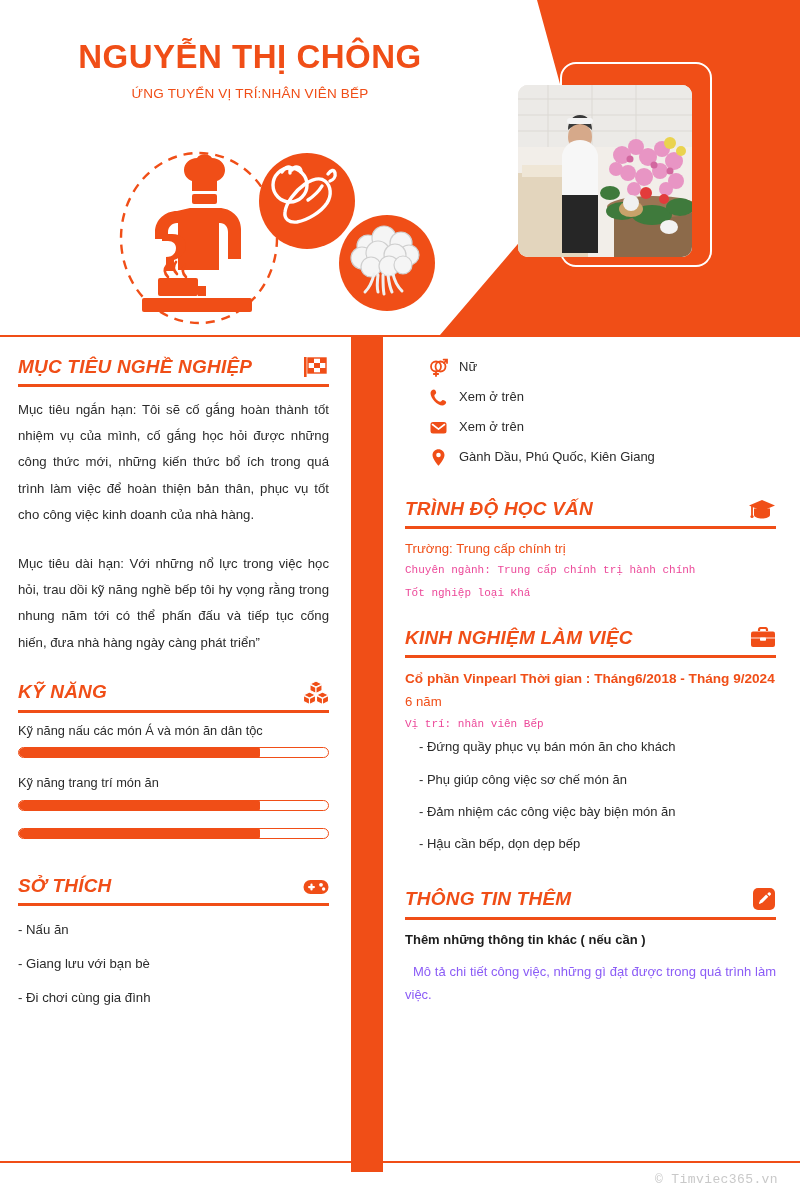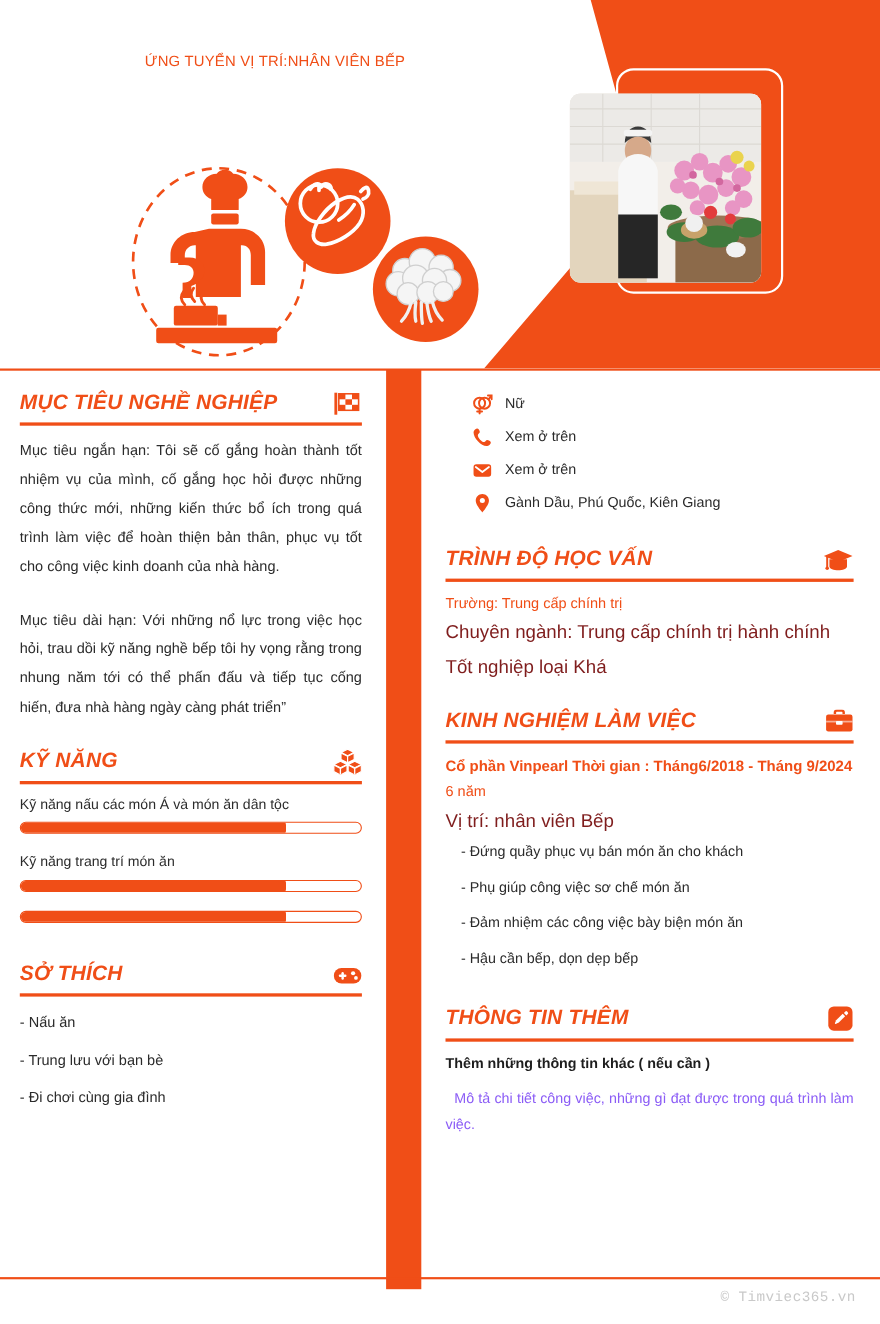--- a/index.html
+++ b/index.html
@@ -229,24 +229,25 @@
     text-align: justify;
   }
   .entry-sub {
     font-size: 13.2px;
     font-weight: normal;
     color: #f04e17;
     line-height: 1.5;
     margin-bottom: 4px;
   }
   .entry-line {
-    font-size: 17px;
-    color: #7f1d1d;
+    font-size: 11px;
+    color: #ec4899;
     line-height: 1.5;
     margin-bottom: 6px;
+    font-family: Liberation Mono, monospace;
   }
   .entry-bullets { margin-top: 6px; }
   .entry-bullet {
     font-size: 13px;
     color: #2b2b2b;
     line-height: 1.4;
     margin: 0 0 14px 14px;
   }
   .extra-strong {
     font-size: 13px;
@@ -279,20 +280,21 @@
 
 <div class="page">
 
   <div class="header">
 
     <svg class="header-shape" viewBox="0 0 800 335" preserveAspectRatio="none">
       <polygon points="537,0 800,0 800,335 440,335 583,168" fill="#f04e17"></polygon>
     </svg>
 
     <div class="name-block">
+      <h1 class="cv-name">NGUYỄN THỊ CHÔNG</h1>
       <p class="cv-position">ỨNG TUYỂN VỊ TRÍ:NHÂN VIÊN BẾP</p>
     </div>
 
     <svg class="hero-art" viewBox="0 0 340 195">
 
       <ellipse cx="87" cy="100" rx="78" ry="85" fill="none" stroke="#f04e17" stroke-width="2.4" stroke-dasharray="9 7"></ellipse>
 
       <g fill="#f04e17">
         <path d="M72 32c0-7 6-12 13-12 3-5 12-5 15 0 7 0 13 5 13 12 0 5-3 9-8 11v10H80V43c-5-2-8-6-8-11z"></path>
         <rect x="80" y="56" width="25" height="10" rx="2"></rect>
@@ -479,21 +481,21 @@
               <rect x="7.4" y="6.6" width="2.2" height="7" rx="1.1"></rect>
               <circle cx="18" cy="7.8" r="1.9"></circle>
                 <circle cx="20.6" cy="12" r="1.7"></circle>
             </g>
           </svg>
         </span>
       </div>
       <div class="sec-rule"></div>
       <div class="hobby-list">
         <div class="hobby-item">- Nấu ăn</div>
-        <div class="hobby-item">- Trung lưu với bạn bè</div>
+        <div class="hobby-item">- Giang lưu với bạn bè</div>
         <div class="hobby-item">- Đi chơi cùng gia đình</div>
       </div>
     </div>
   </div>
 
   <div class="col-right">
 
     <div class="contact-list">
 
       <div class="contact-row">

